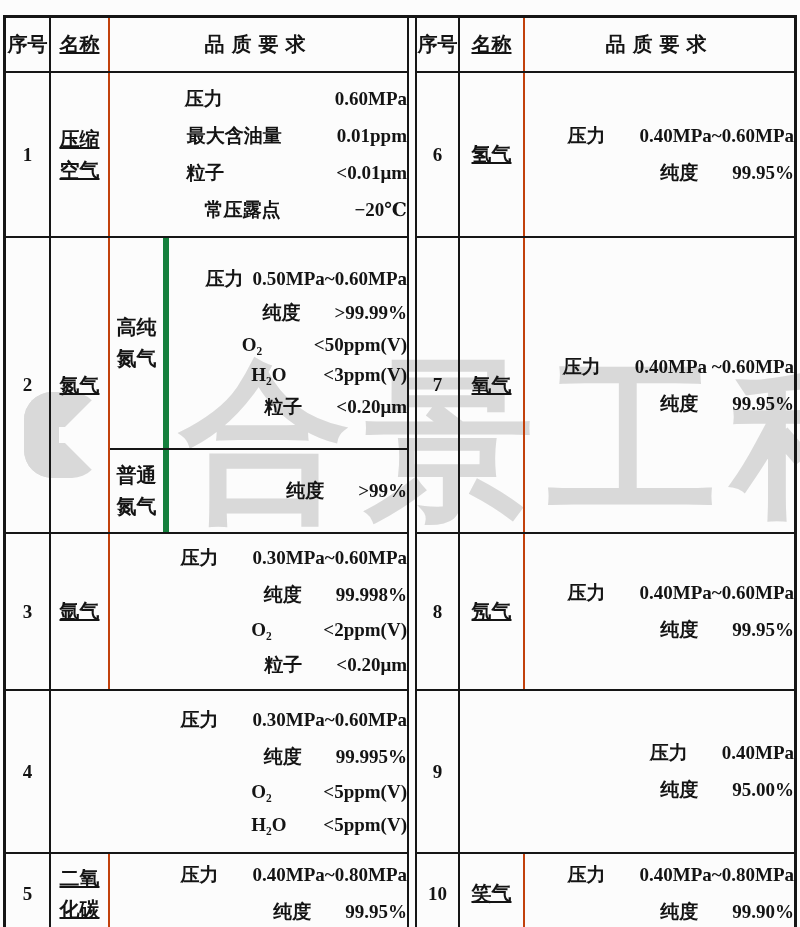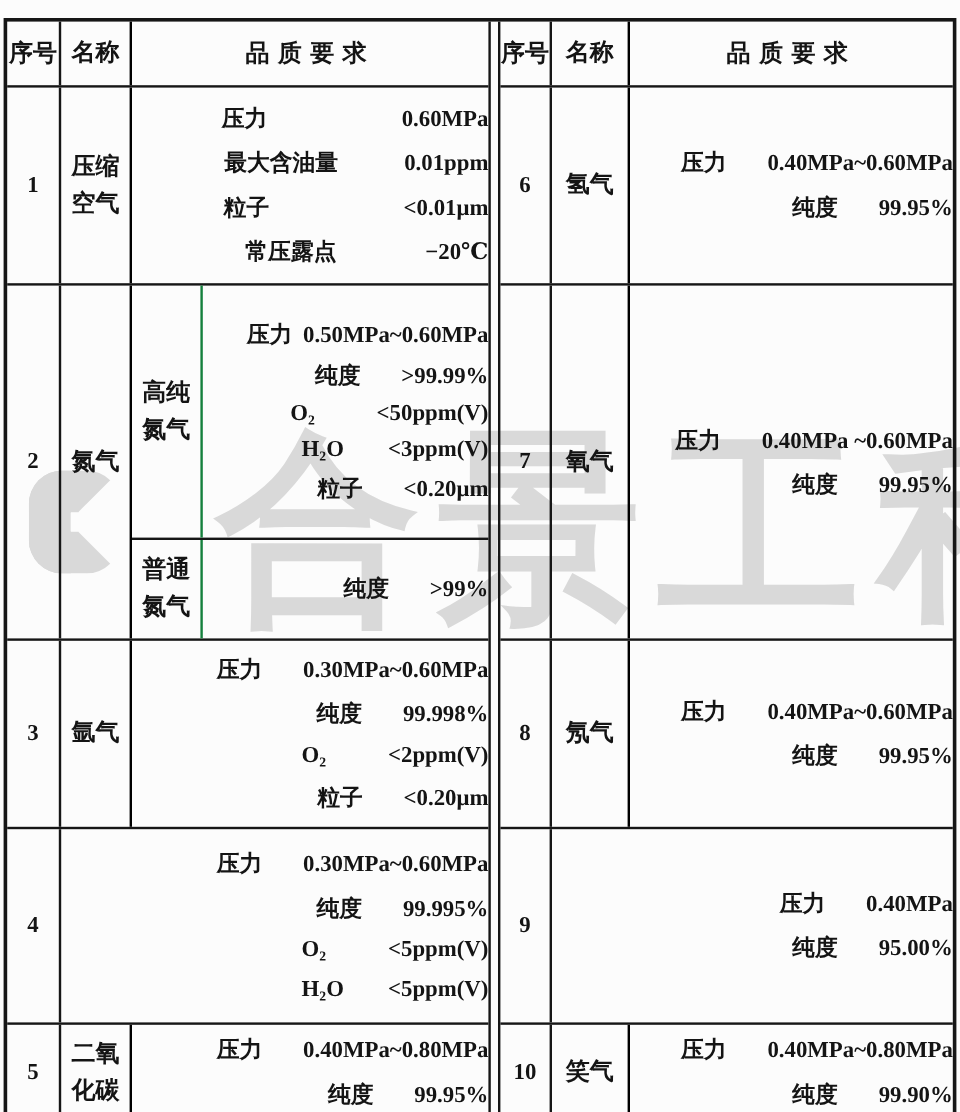--- a/index.html
+++ b/index.html
@@ -21,38 +21,38 @@
   .half-right{flex:1;border-left:2px solid #161616;}
   .trow{display:flex;border-bottom:2px solid #161616;align-items:stretch;}
   .trow.last{border-bottom:none;flex:1;}
   .rh-head{height:55px;}
   .rh-a{height:165px;}
   .rh-b{height:296px;}
   .rh-c{height:157px;}
   .rh-d{height:163px;}
   .cell{display:flex;align-items:center;justify-content:center;}
   .no-col{width:45px;border-right:2px solid #161616;font-size:19px;font-weight:bold;flex-shrink:0;}
-  .name-col{width:59px;border-right:2px solid #000000;flex-direction:column;
-            font-size:20px;font-weight:bold;line-height:31px;flex-shrink:0;text-align:left;}
+  .name-col{width:59px;border-right:2px solid #c2410c;flex-direction:column;
+            font-size:20px;font-weight:bold;line-height:31px;flex-shrink:0;text-align:left;text-decoration:underline;}
   .half-right .no-col{width:43px;}
   .half-right .name-col{width:65px;}
   .head-cell{font-size:20px;font-weight:bold;}
   .spec-head{flex:1;letter-spacing:7px;}
   .spec-area{flex:1;display:flex;flex-direction:column;justify-content:center;
              padding-left:13px;gap:11px;min-width:0;}
   .spec-line{display:flex;align-items:baseline;font-size:19px;font-weight:bold;white-space:nowrap;justify-content:flex-end;}
   .spec-label{width:72px;flex-shrink:0;}
   .labels-wide .spec-label{width:150px;}
   .spec-line.tight .spec-label{width:auto;margin-right:9px;}
   
   .subtable{flex:1;display:flex;flex-direction:column;min-width:0;}
   .subrow{display:flex;align-items:stretch;min-height:0;}
   .subrow-top{flex:211;border-bottom:2px solid #161616;}
   .subrow-bottom{flex:83;gap:28px;}
-  .sub-col{width:59px;border-right:2px solid #15803d;flex-direction:column;
+  .sub-col{width:59px;border-right:6px solid #15803d;flex-direction:column;
            font-size:20px;font-weight:bold;line-height:31px;flex-shrink:0;text-align:center;}
   .subrow .spec-area{gap:8px;padding-left:10px;}
 </style>
 </head>
 <body>
 
 <div class="page">
 
   <div class="wm-logo"></div>
   <div class="wm-text">合景工程</div>

